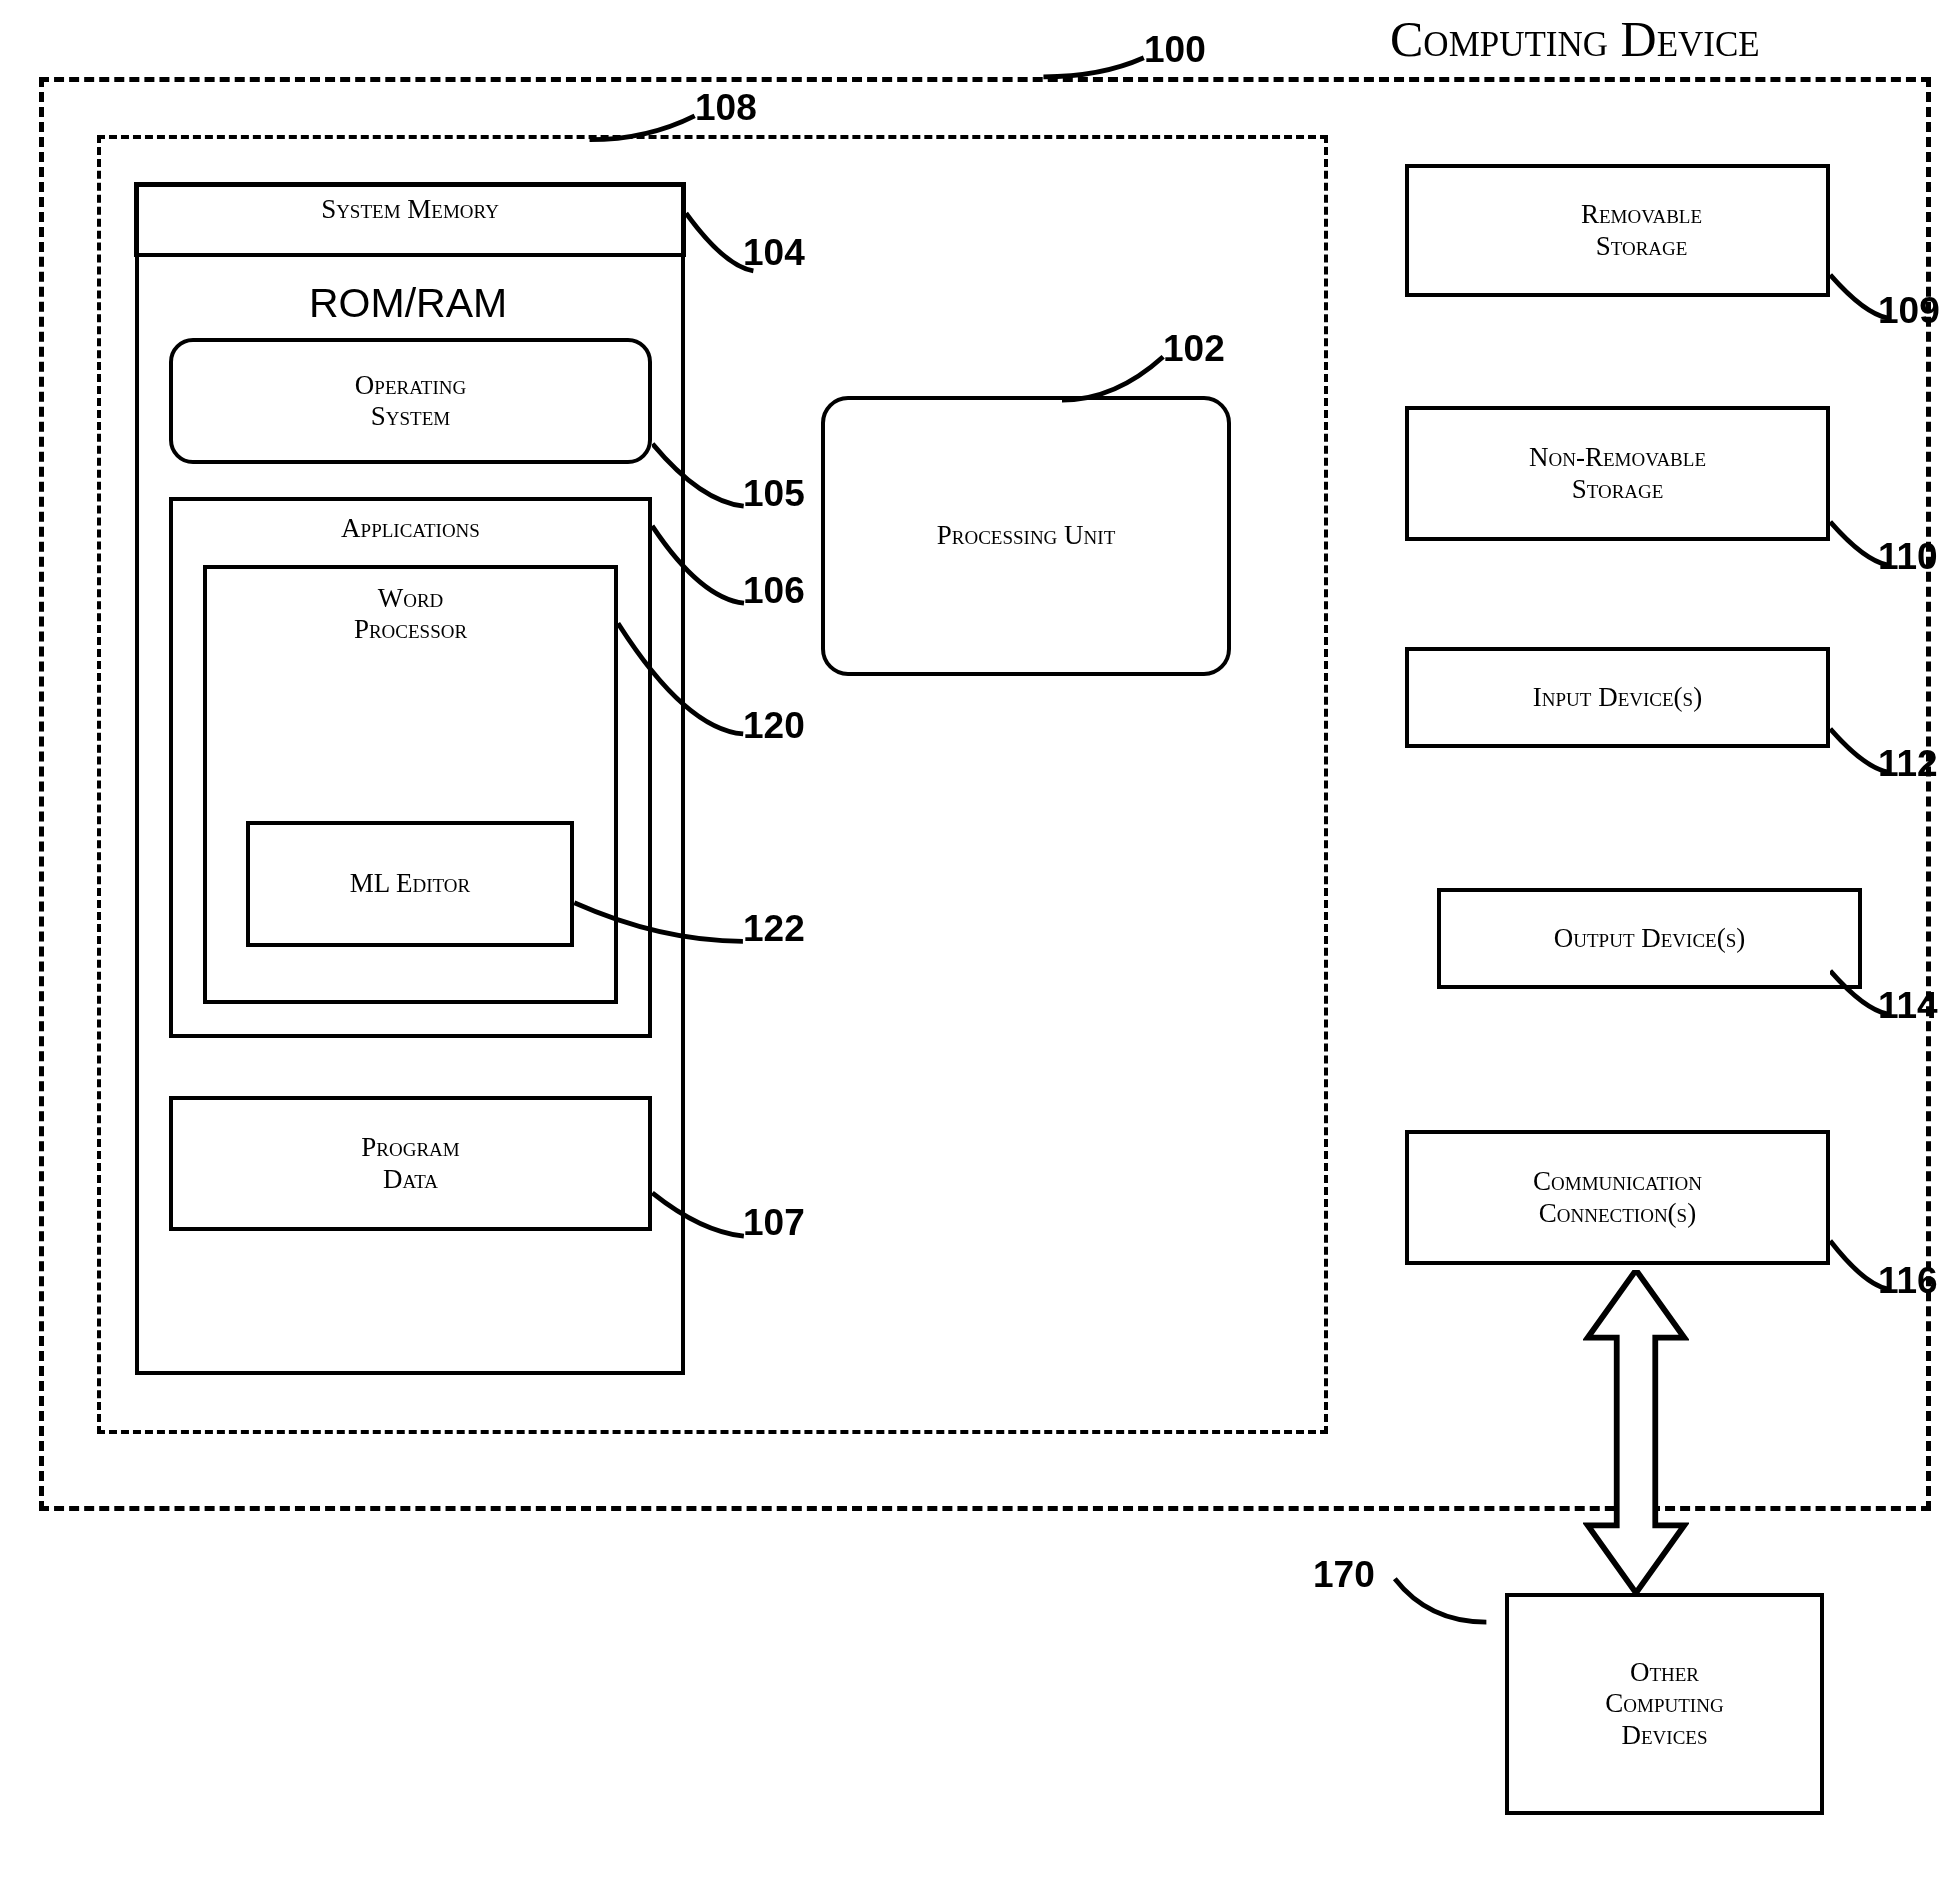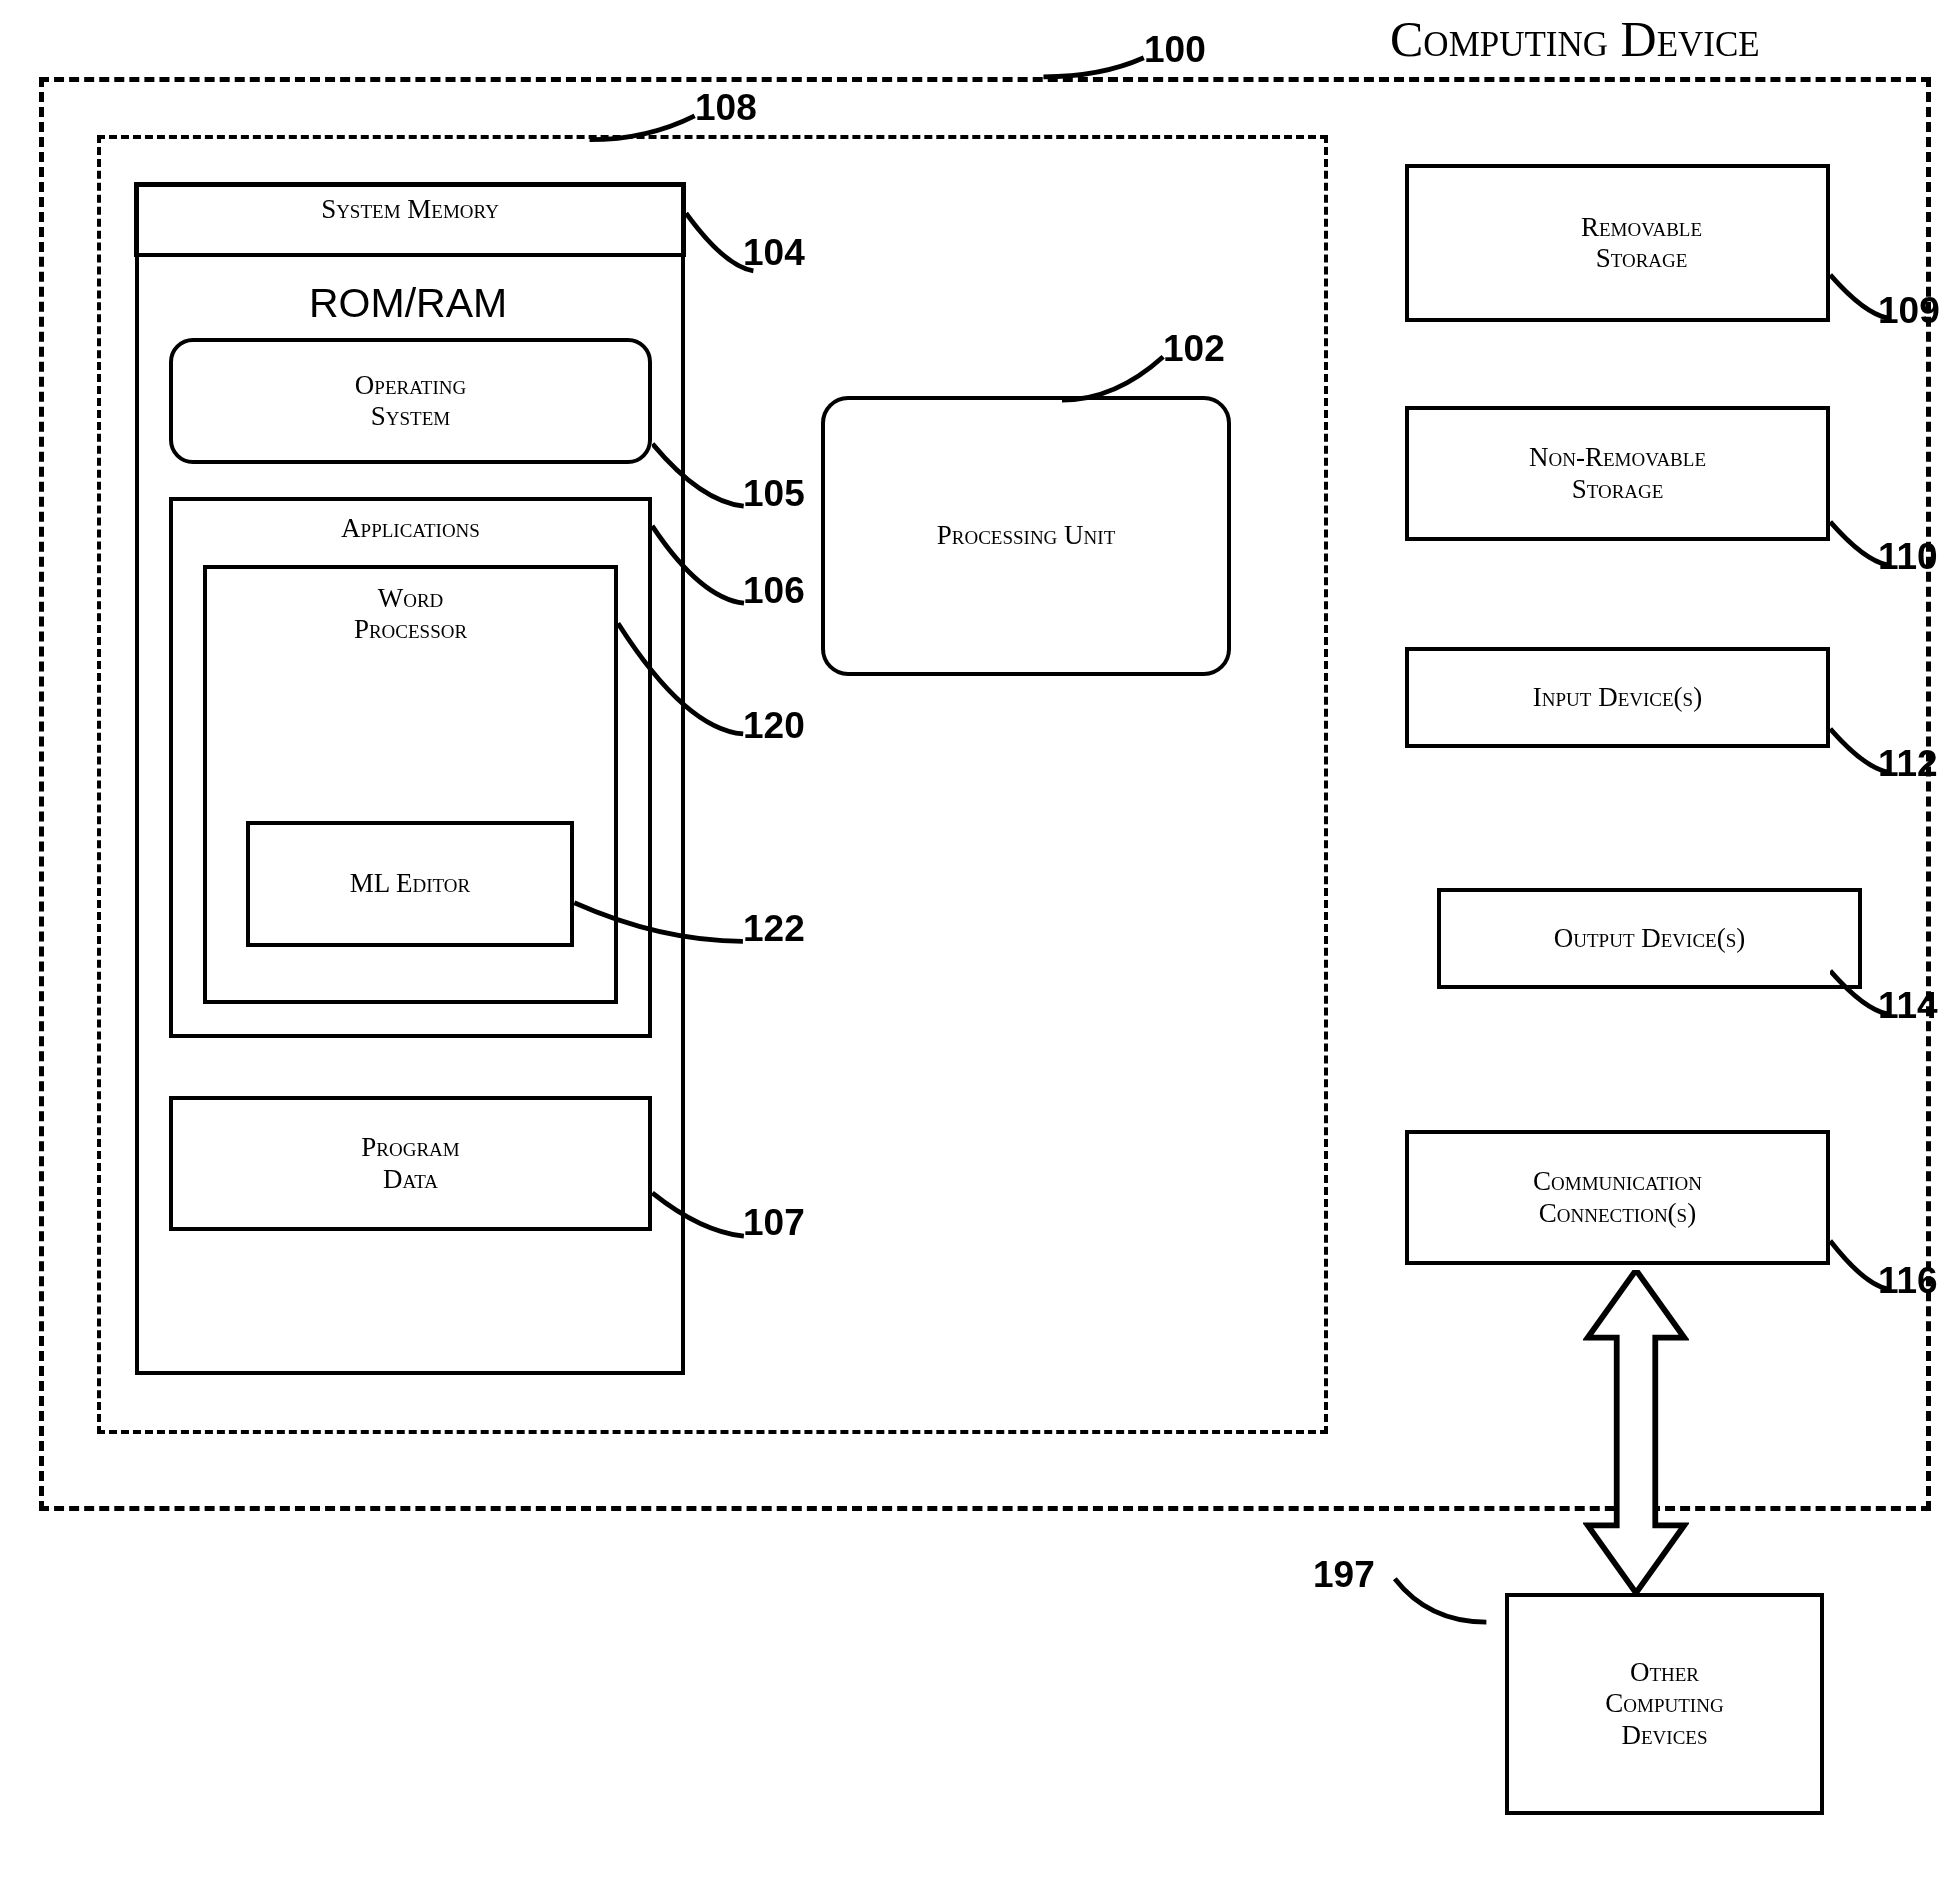--- a/index.html
+++ b/index.html
@@ -96,21 +96,21 @@
 
   <div class="box sc blocktext" style="left:169px; top:1096px; width:483px; height:135px; white-space:pre-line;">
     <span>Program
 Data</span>
   </div>
 
   <div class="box rounded sc blocktext" style="left:821px; top:396px; width:410px; height:280px;">
     <span>Processing Unit</span>
   </div>
 
-  <div class="box sc blocktext" style="left:1405px; top:164px; width:425px; height:158px; white-space:pre-line;padding-left:48px;">
+  <div class="box sc blocktext" style="left:1405px; top:164px; width:425px; height:133px; white-space:pre-line;padding-left:48px;">
     <span>Removable
 Storage</span>
   </div>
 
   <div class="box sc blocktext" style="left:1405px; top:406px; width:425px; height:135px; white-space:pre-line;">
     <span>Non-Removable
 Storage</span>
   </div>
 
   <div class="box sc blocktext" style="left:1405px; top:647px; width:425px; height:101px;">
@@ -145,21 +145,21 @@
   <span class="ref" style="left:743px; top:473px;">105</span>
   <span class="ref" style="left:743px; top:570px;">106</span>
   <span class="ref" style="left:743px; top:705px;">120</span>
   <span class="ref" style="left:743px; top:908px;">122</span>
   <span class="ref" style="left:743px; top:1202px;">107</span>
   <span class="ref" style="left:1878px; top:290px;">109</span>
   <span class="ref" style="left:1878px; top:536px;">110</span>
   <span class="ref" style="left:1878px; top:743px;">112</span>
   <span class="ref" style="left:1878px; top:985px;">114</span>
   <span class="ref" style="left:1878px; top:1260px;">116</span>
-  <span class="ref" style="left:1313px; top:1554px;">197</span>
+  <span class="ref" style="left:1313px; top:1554px;">170</span>
 
   <svg style="position:absolute; left:1043px; top:53px;" width="106" height="43" viewBox="0 0 110 45">
       <path d="M0 25 Q60 25 105 5" stroke="#000" stroke-width="5" fill="none"></path>
     </svg>
   <svg style="position:absolute; left:589px; top:111px;" width="111" height="43" viewBox="0 0 115 45">
       <path d="M0 30 Q60 30 110 5" stroke="#000" stroke-width="5" fill="none"></path>
     </svg>
   <svg style="position:absolute; left:686px; top:208px;" width="77" height="68" viewBox="0 0 80 70">
       <path d="M0 5 Q40 60 70 65" stroke="#000" stroke-width="5" fill="none"></path>
     </svg>

